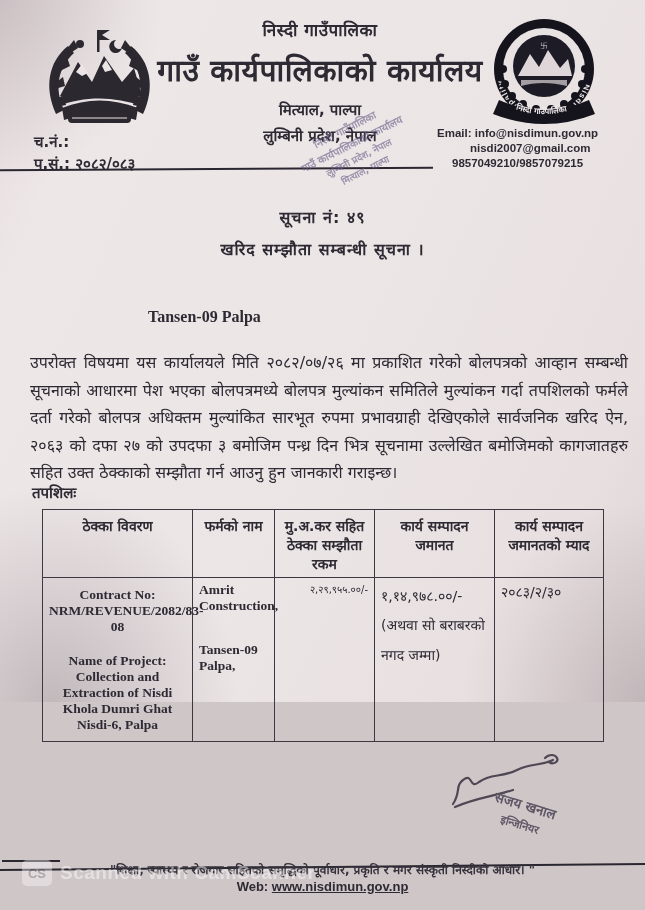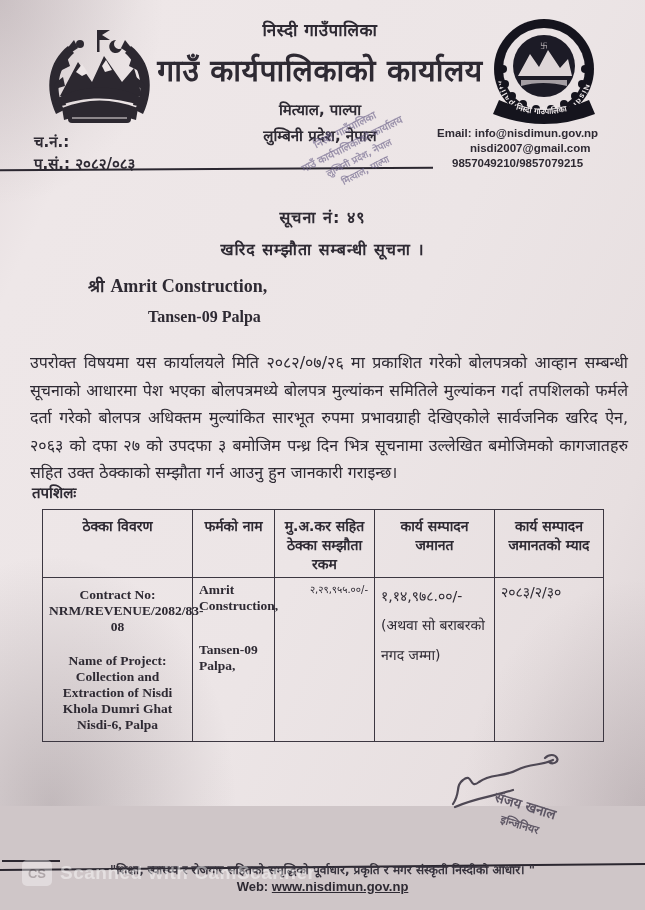--- a/index.html
+++ b/index.html
@@ -2,21 +2,21 @@
 <html><head>
 <meta charset="utf-8">
 <style>
   html,body{margin:0;padding:0;}
   body{
     width:645px;height:910px;overflow:hidden;
     font-family:"DejaVu Sans",sans-serif;
     background:#cfc6c8;
   }
   .page{
-    position:relative;width:645px;height:806px;
+    position:relative;width:645px;height:702px;
     background:
       radial-gradient(ellipse at 8% 100%, rgba(95,82,88,.30) 0%, rgba(95,82,88,0) 22%),
       radial-gradient(ellipse at 100% 100%, rgba(95,82,88,.22) 0%, rgba(95,82,88,0) 20%),
       radial-gradient(ellipse at 0% 0%, rgba(95,82,88,.18) 0%, rgba(95,82,88,0) 18%),
       linear-gradient(115deg,#e2d9db 0%,#eee7e8 14%,#ece5e6 55%,#e7dfe0 84%,#dcd3d5 100%);
     color:#2e2a33;
   }
   .abs{position:absolute;}
   .dev{font-family:"DejaVu Sans",sans-serif;}
   .eng{font-family:"Liberation Serif","DejaVu Serif",serif;}
@@ -211,24 +211,20 @@
   <div class="abs inkstamp dev">
     <div>निस्दी गाउँपालिका</div>
     <div>गाउँ कार्यपालिकाको कार्यालय</div>
     <div class="sm">लुम्बिनी प्रदेश, नेपाल</div>
     <div class="sm">मित्याल, पाल्पा</div>
   </div>
 
   <div class="abs notice-no dev">सूचना नं: ४९</div>
   <div class="abs notice-sub dev">खरिद सम्झौता सम्बन्धी सूचना ।</div>
 
-  <div class="abs addr-name">
-    <span class="dev">श्री</span>
-    <span class="eng">Amrit Construction,</span>
-  </div>
   <div class="abs addr-loc eng">Tansen-09 Palpa</div>
 
   <div class="abs para dev">उपरोक्त विषयमा यस कार्यालयले मिति २०८२/०७/२६ मा प्रकाशित गरेको बोलपत्रको आव्हान सम्बन्धी सूचनाको आधारमा पेश भएका बोलपत्रमध्ये बोलपत्र मुल्यांकन समितिले मुल्यांकन गर्दा तपशिलको फर्मले दर्ता गरेको बोलपत्र अधिक्तम मुल्यांकित सारभूत रुपमा प्रभावग्राही देखिएकोले सार्वजनिक खरिद ऐन, २०६३ को दफा २७ को उपदफा ३ बमोजिम पन्ध्र दिन भित्र सूचनामा उल्लेखित बमोजिमको कागजातहरु सहित उक्त ठेक्काको सम्झौता गर्न आउनु हुन जानकारी गराइन्छ।</div>
   <div class="abs tapasil dev">तपशिलः</div>
 
   <table class="detail">
     <colgroup>
       <col style="width:150px">
         <col style="width:82px">
         <col style="width:100px">

